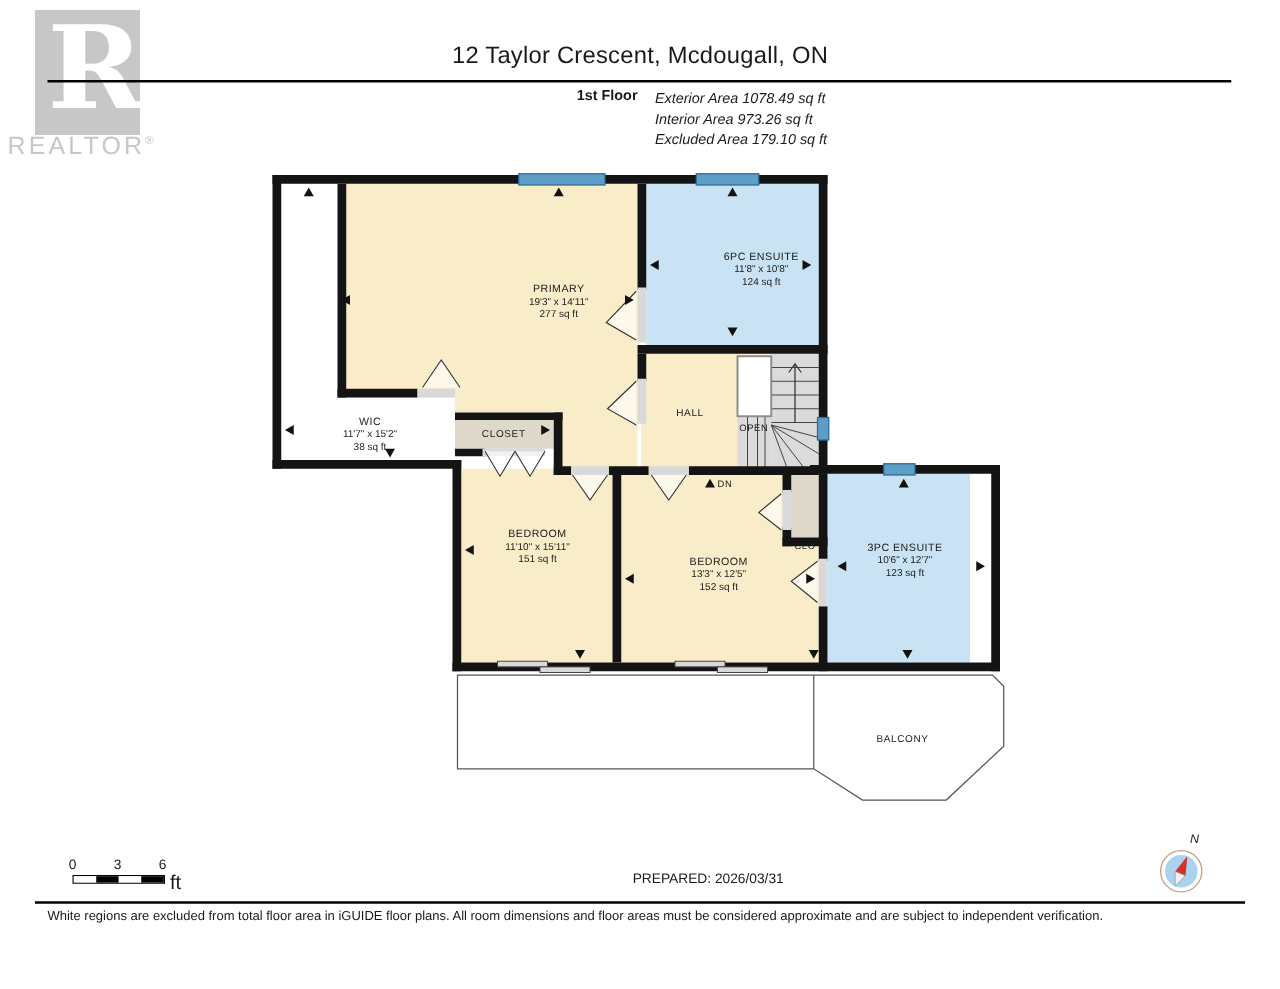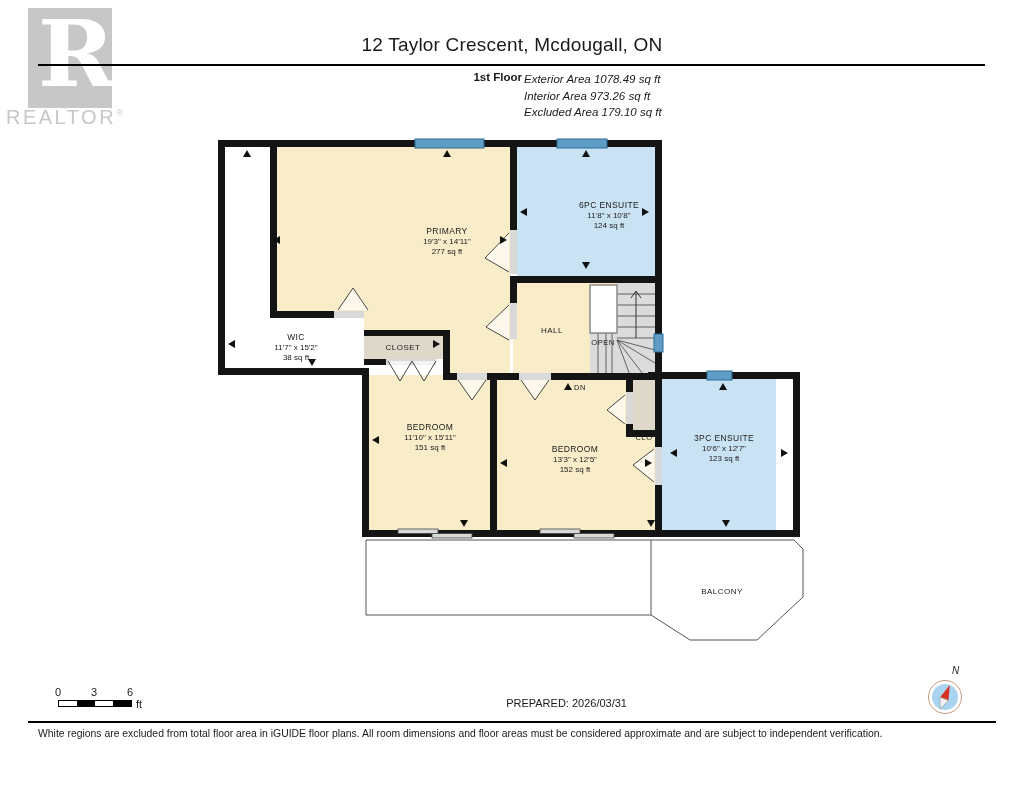--- a/index.html
+++ b/index.html
@@ -2,39 +2,39 @@
 <html><head>
 <meta charset="utf-8">
 <style>
   html,body{margin:0;padding:0;background:#fff;}
   #app{position:relative;width:1024px;height:791px;background:#fff;overflow:hidden;
        font-family:"Liberation Sans",sans-serif;color:#1a1a1a;}
   .abs{position:absolute;}
   
   .title{top:34px;left:0;width:1024px;text-align:center;font-size:19px;font-weight:normal;letter-spacing:.2px;}
   .hline{height:2px;background:#000;}
-  .floorlbl{top:71px;left:382px;width:140px;text-align:right;font-size:11.5px;font-weight:bold;}
+  .floorlbl{top:71px;left:370px;width:140px;text-align:right;font-size:11.5px;font-weight:bold;}
   .arealines{top:71px;left:524px;font-size:11.5px;line-height:16.5px;font-style:italic;}
   
   .logo-box{top:8px;left:28px;width:84px;height:100px;background:#c7c7c7;}
   .logo-r{position:absolute;top:-4px;left:10px;font-family:"DejaVu Serif",serif;font-weight:bold;
           font-size:92px;color:#fff;line-height:100px;}
   .logo-text{top:106px;left:6px;width:130px;color:#c7c7c7;font-size:20px;letter-spacing:2.5px;}
   .logo-text sup{font-size:9px;}
   
   .room-label{transform:translate(-50%,-50%);text-align:center;white-space:nowrap;color:#1a1a1a;}
   .rn{font-size:8.5px;letter-spacing:.4px;line-height:10.5px;}
   .rd{font-size:8px;line-height:10px;}
   .slabel{transform:translate(-50%,-50%);font-size:8px;letter-spacing:.5px;white-space:nowrap;color:#1a1a1a;}
   .xs{font-size:7.5px;margin-top:32px;}
   
   .scale-num{width:14px;text-align:center;font-size:11px;}
   .scale-bar{top:700px;left:58px;width:72px;height:5px;border:1px solid #000;display:flex;}
   .scale-bar span{display:block;width:18px;height:5px;}
-  .ft-lbl{top:698px;left:136px;font-size:11px;}
+  .ft-lbl{top:698px;left:136px;font-size:16px;}
   .prepared{top:697px;left:427px;width:200px;text-align:right;font-size:11px;}
   .brokerage-wm{top:714px;left:0;width:1004px;text-align:center;color:#cbcbcb;
                 font-size:17px;letter-spacing:.5px;z-index:1;}
   .disclaimer{top:728px;left:38px;width:960px;font-size:10.4px;z-index:2;}
 </style>
 </head>
 <body>
 
 <div id="app">
 

